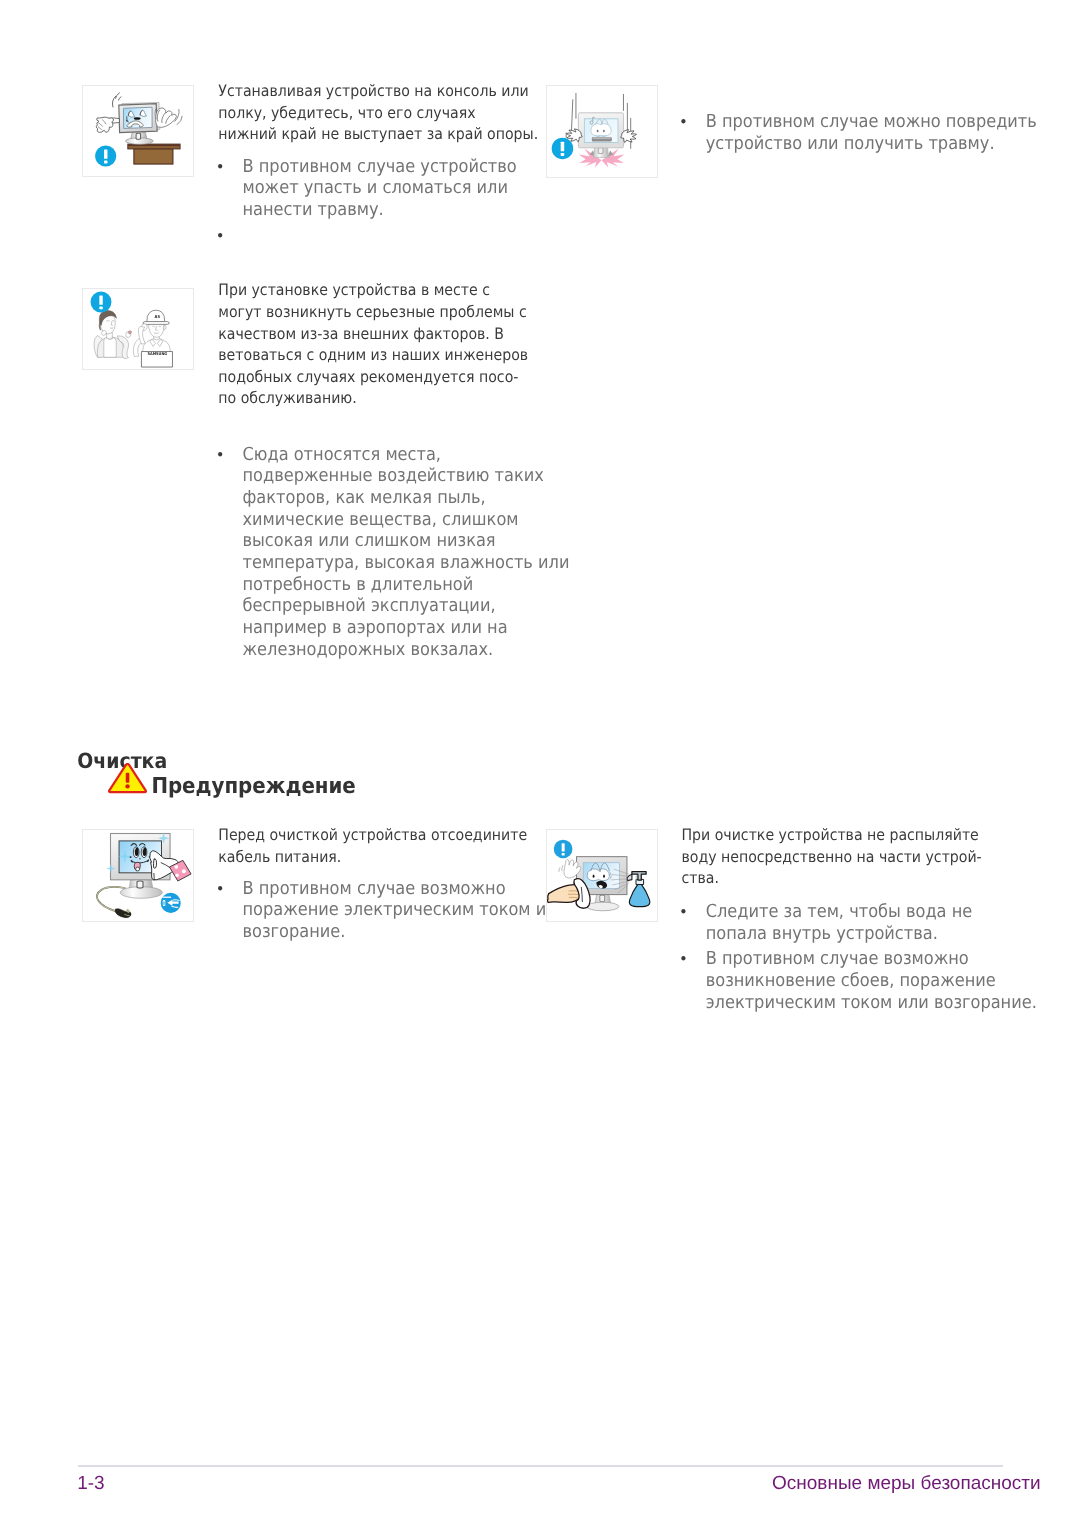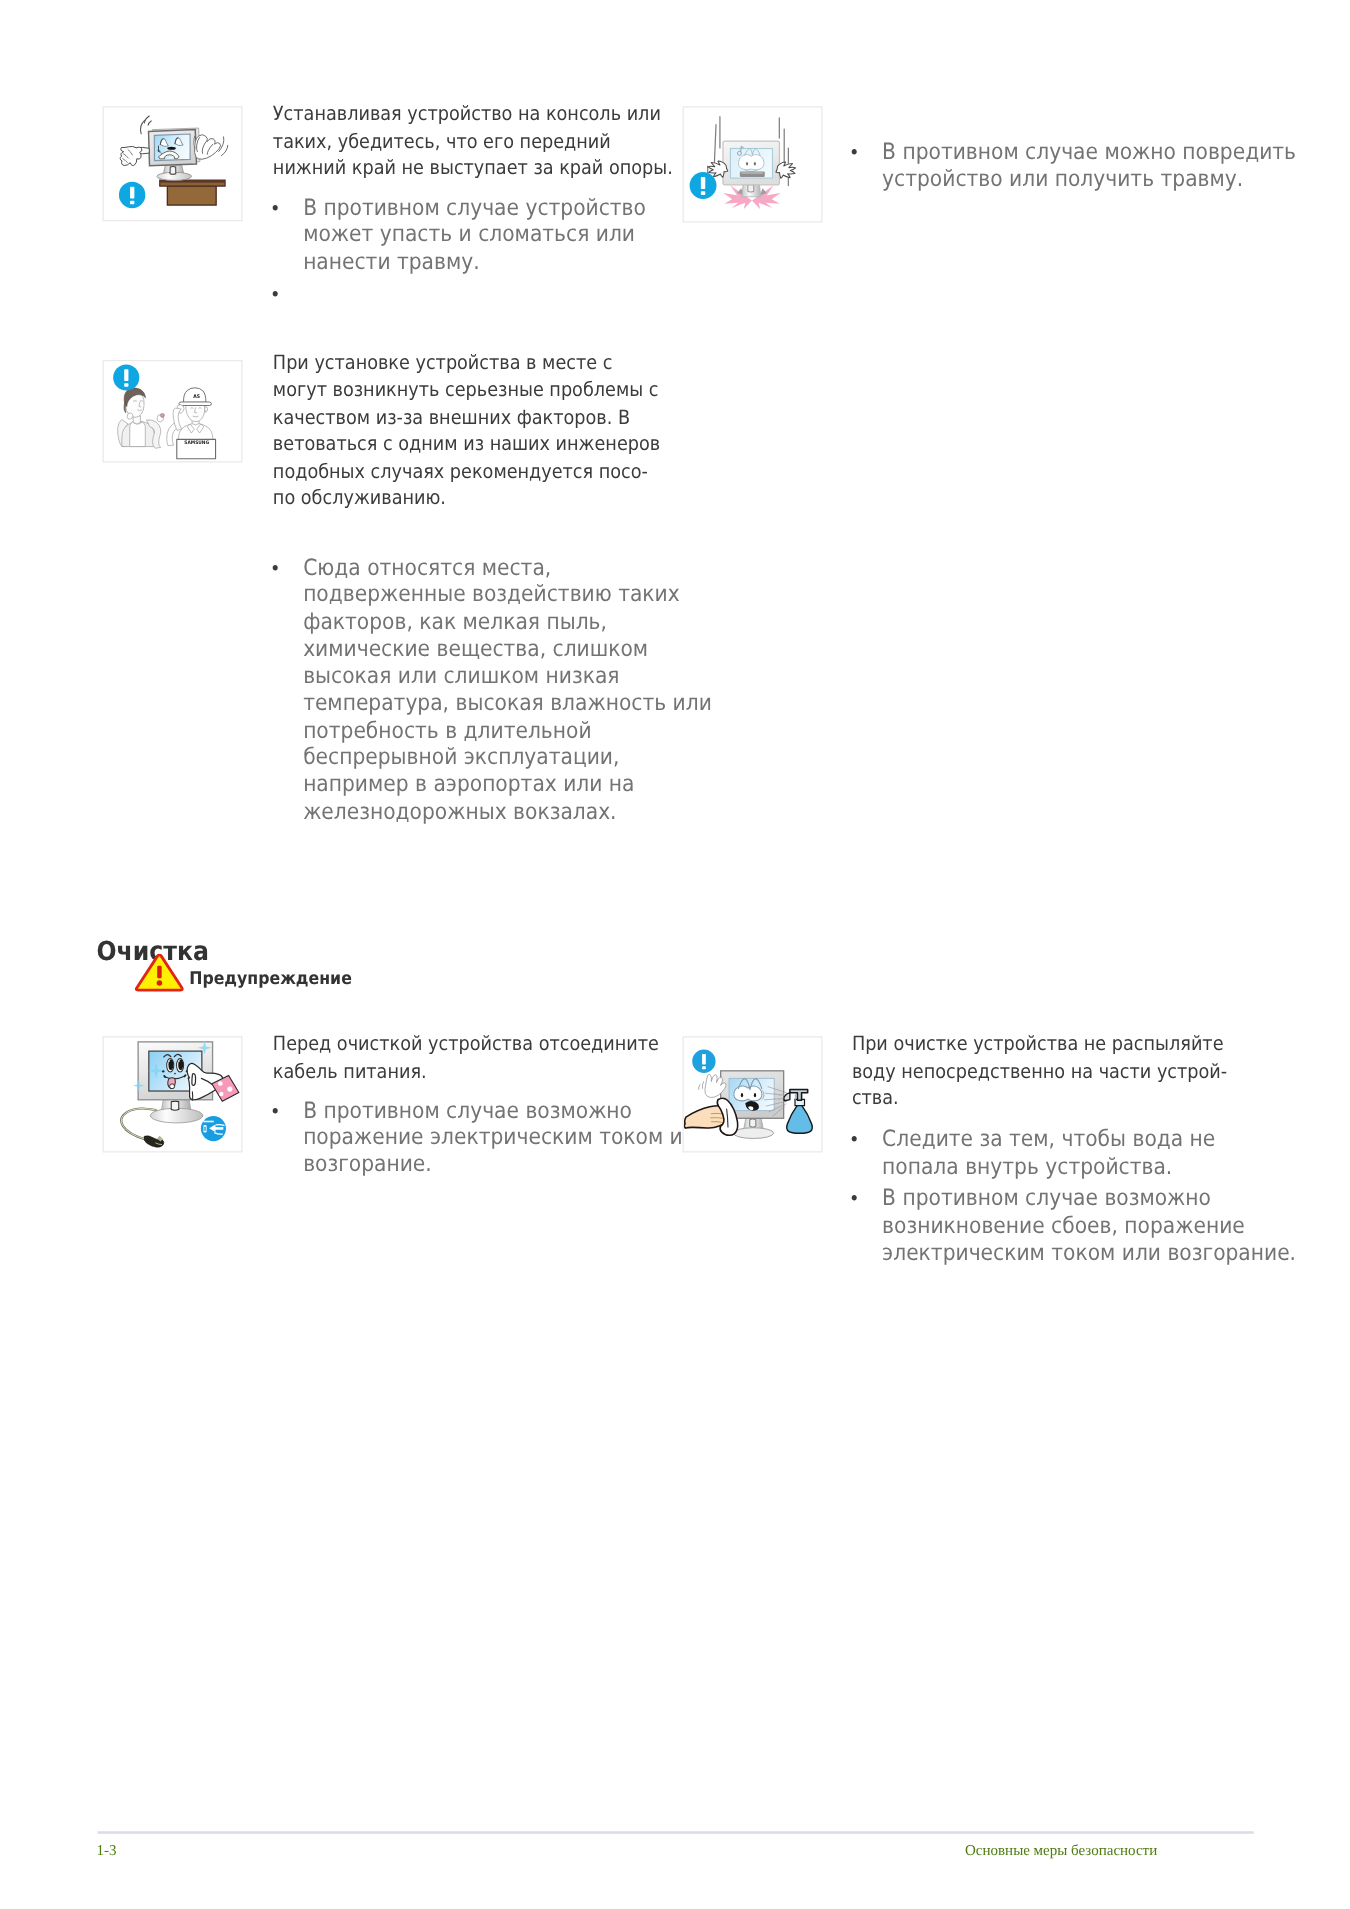--- a/index.html
+++ b/index.html
@@ -15,27 +15,27 @@
   .tx{position:absolute;font-size:15.7px;line-height:21.65px;color:#3b3b3b;
       font-family:"DejaVu Sans",sans-serif;font-stretch:condensed;}
   .ln{display:block;white-space:pre;}
 
   .bl{position:absolute;}
   .bl>.bullet{position:absolute;left:0;top:0;line-height:21.65px;font-size:15.7px;color:#3b3b3b;}
   .bl>.btext{margin-left:26.5px;font-size:18px;line-height:21.65px;color:#737373;}
 
   .h2{position:absolute;margin:0;font-size:21px;font-weight:bold;color:#333333;
       font-family:"DejaVu Sans",sans-serif;font-stretch:condensed;line-height:1;}
-  .wlbl{position:absolute;font-size:14px;font-weight:bold;color:#333333;
+  .wlbl{position:absolute;font-size:22px;font-weight:bold;color:#333333;
       font-family:"DejaVu Sans",sans-serif;font-stretch:condensed;line-height:1;}
   .wtri{position:absolute;}
 
   .rule{position:absolute;height:1.5px;background:#dcdce6;}
-  .foot{position:absolute;font-size:12px;color:#4d7c0f;line-height:1;
-      font-family:Liberation Serif, serif;font-stretch:condensed;}
+  .foot{position:absolute;font-size:19px;color:#701a75;line-height:1;
+      font-family:Liberation Sans, sans-serif;font-stretch:condensed;}
 </style>
 </head>
 <body>
 
 <div class="page">
 
   <div class="fig" style="left:82px;top:85px;width:112px;height:92px;">
    <svg viewBox="0 0 112 92" xmlns="http://www.w3.org/2000/svg">
     <defs>
      <linearGradient id="g1scr" x1="0" y1="0.1" x2="1" y2="0.5">
@@ -195,21 +195,21 @@
     <g>
       <circle cx="18.1" cy="13.4" r="10.8" fill="#0ea7e2"></circle>
       <rect x="16.4" y="6.7" width="3.5" height="9.6" rx="0.6" fill="#ffffff"></rect>
       <rect x="16.4" y="18.1" width="3.5" height="2.9" rx="0.6" fill="#ffffff"></rect>
     </g>
    </svg>
   </div>
 
   <div class="tx" style="left:218.3px;top:80.0px;">
     <span class="ln">Устанавливая устройство на консоль или</span>
-    <span class="ln">таких, убедитесь, что его передний</span>
+    <span class="ln">полку, убедитесь, что его случаях</span>
     <span class="ln">нижний край не выступает за край опоры.</span>
   </div>
   <div class="bl tx" style="left:216.0px;top:155.8px;">
     <span class="bullet">•</span>
     <div class="btext">
       <span class="ln">В противном случае устройство</span>
       <span class="ln">может упасть и сломаться или</span>
       <span class="ln">нанести травму.</span>
     </div>
   </div>

